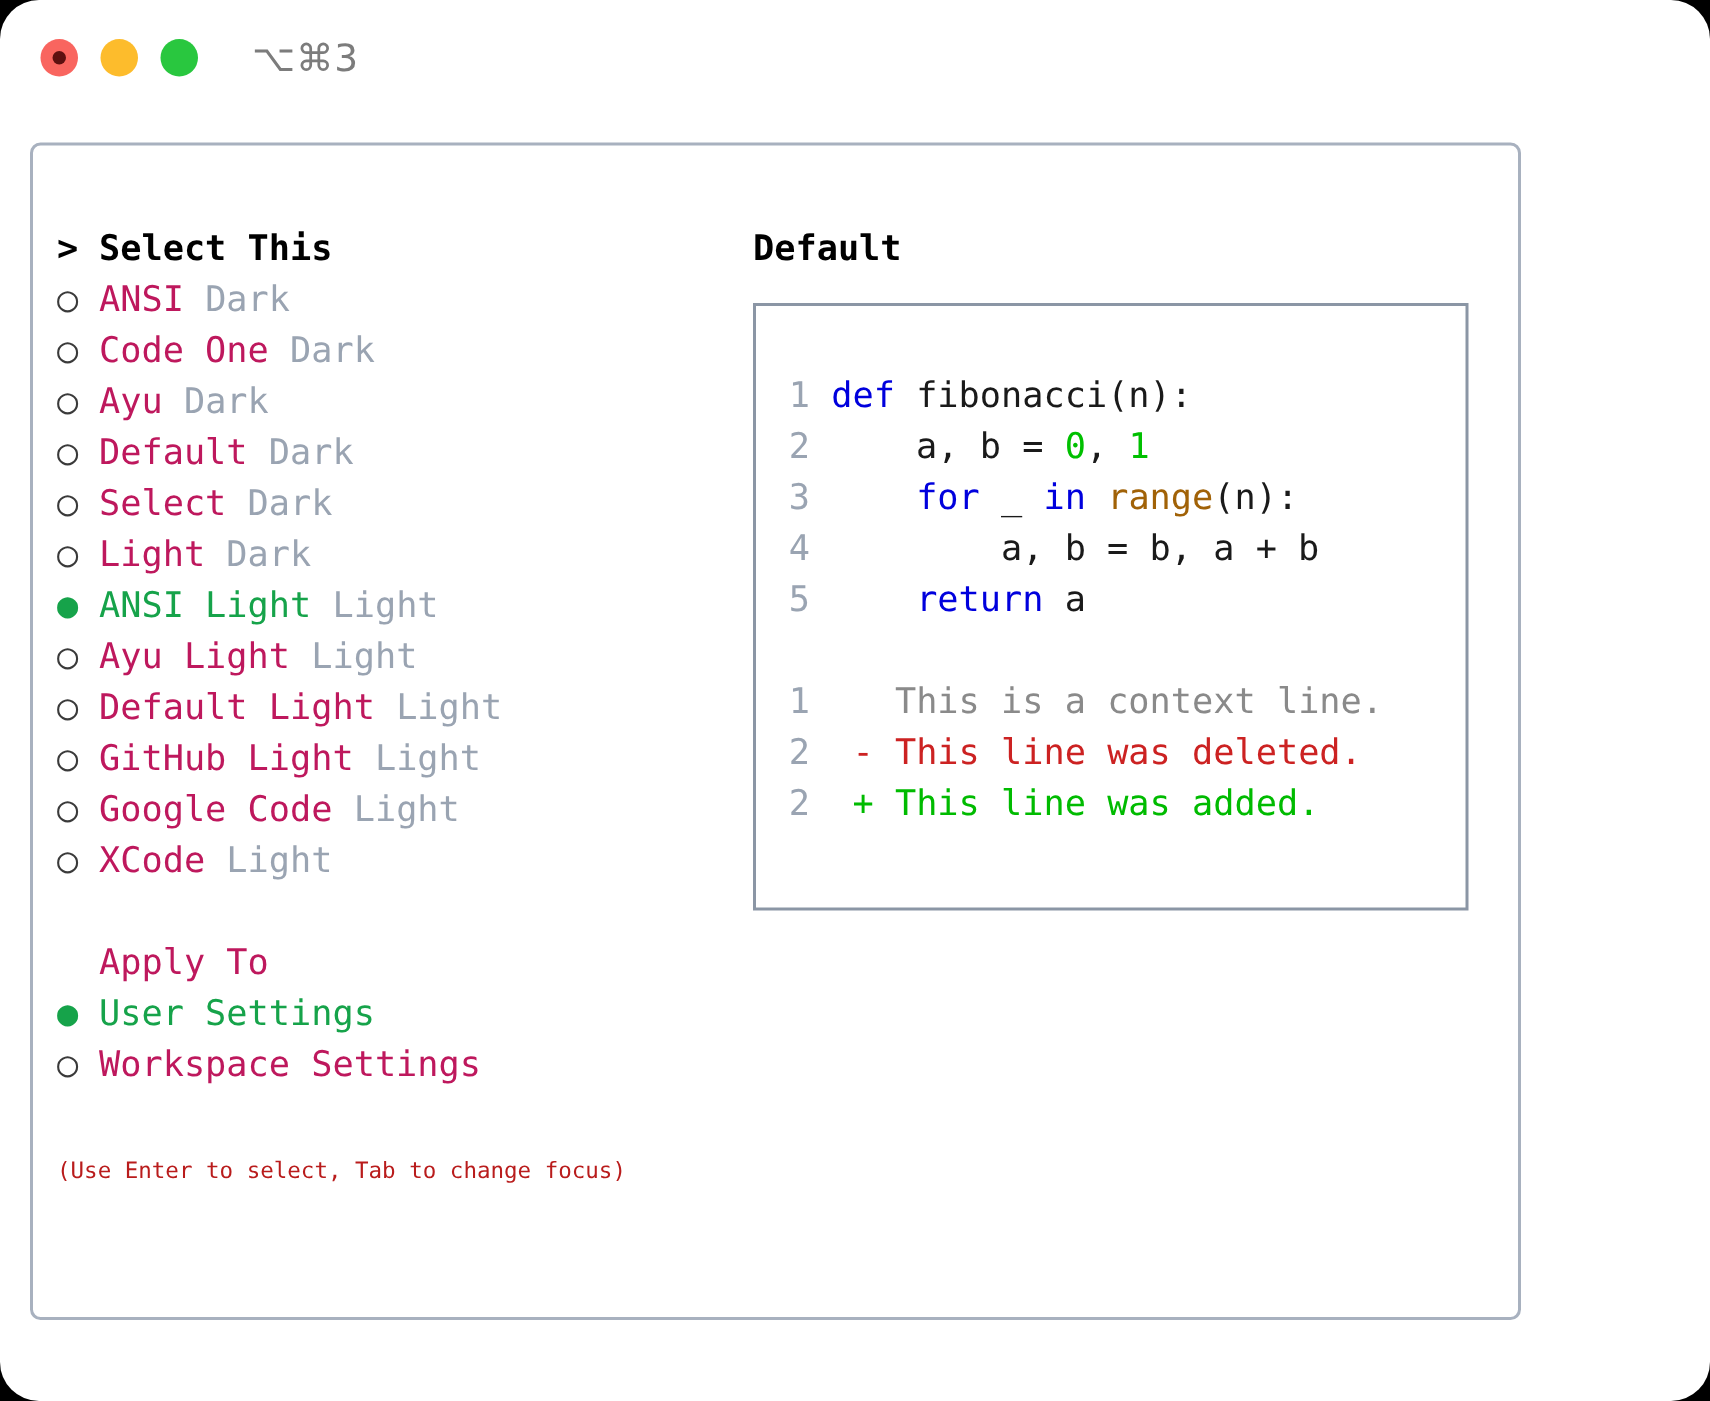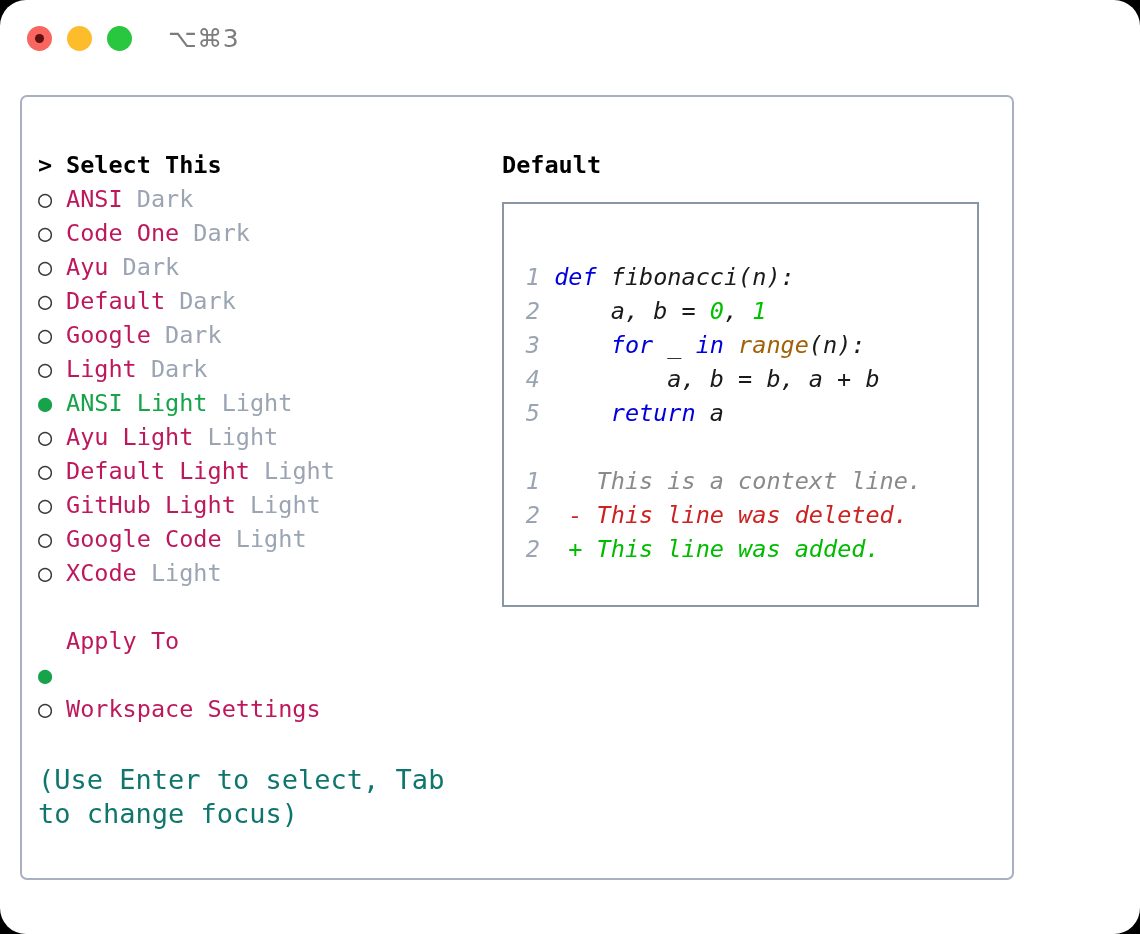--- a/index.html
+++ b/index.html
@@ -112,23 +112,23 @@
 
   #section-apply {
     margin-top: 34px;
   }
 
   #hint {
     position: absolute;
     left: 16px;
     top: 666px;
     width: 420px;
-    font-size: 27px;
-    line-height: 34px;
-    color: #0f766e;
+    font-size: 15px;
+    line-height: 34px;
+    color: #b91c1c;
     white-space: pre-wrap;
   }
 
   
   #right-col {
     position: absolute;
     left: 480px;
     top: 51px;
   }
   #preview-title {
@@ -143,23 +143,22 @@
     top: 54px;
     width: 477px;
     height: 405px;
     border: 2px solid #8b96a5;
     box-sizing: border-box;
     background: #ffffff;
   }
   #code-area {
     position: absolute;
     left: 14px;
-    top: 56px;
+    top: 42px;
     right: 8px;
-    font-style: italic;
   }
   .code-line {
     font-size: 23.5px;
     line-height: 34px;
     white-space: pre;
     color: #1a1a1a;
   }
   .ln {
     display: inline-block;
     width: 22px;
@@ -197,37 +196,37 @@
       <div class="row list-header">
         <span class="marker">&gt;</span>
         <span>Select This</span>
       </div>
 
       <div id="theme-list">
           <div class="row"><span class="marker">○</span><span class="label strong">ANSI</span><span> </span><span class="tag">Dark</span></div>
           <div class="row"><span class="marker">○</span><span class="label strong">Code One</span><span> </span><span class="tag">Dark</span></div>
           <div class="row"><span class="marker">○</span><span class="label strong">Ayu</span><span> </span><span class="tag">Dark</span></div>
           <div class="row"><span class="marker">○</span><span class="label strong">Default</span><span> </span><span class="tag">Dark</span></div>
-          <div class="row"><span class="marker">○</span><span class="label strong">Google</span><span> </span><span class="tag">Dark</span></div>
+          <div class="row"><span class="marker">○</span><span class="label strong">Select</span><span> </span><span class="tag">Dark</span></div>
           <div class="row"><span class="marker">○</span><span class="label strong">Light</span><span> </span><span class="tag">Dark</span></div>
           <div class="row"><span class="marker sel">●</span><span class="label sel">ANSI Light</span><span> </span><span class="tag">Light</span></div>
           <div class="row"><span class="marker">○</span><span class="label strong">Ayu Light</span><span> </span><span class="tag">Light</span></div>
           <div class="row"><span class="marker">○</span><span class="label strong">Default Light</span><span> </span><span class="tag">Light</span></div>
           <div class="row"><span class="marker">○</span><span class="label strong">GitHub Light</span><span> </span><span class="tag">Light</span></div>
           <div class="row"><span class="marker">○</span><span class="label strong">Google Code</span><span> </span><span class="tag">Light</span></div>
           <div class="row"><span class="marker">○</span><span class="label strong">XCode</span><span> </span><span class="tag">Light</span></div>
         </div>
 
       <div id="section-apply">
         <div class="row">
           <span class="marker blank">○</span>
           <span class="label strong">Apply To</span>
         </div>
         <div id="apply-list">
-            <div class="row"><span class="marker sel">●</span></div>
+            <div class="row"><span class="marker sel">●</span><span class="label sel">User Settings</span></div>
             <div class="row"><span class="marker">○</span><span class="label strong">Workspace Settings</span></div>
           </div>
       </div>
 
     </div>
 
     <div id="hint">(Use Enter to select, Tab to change focus)</div>
 
     <div id="right-col">
       <div id="preview-title">Default</div>

